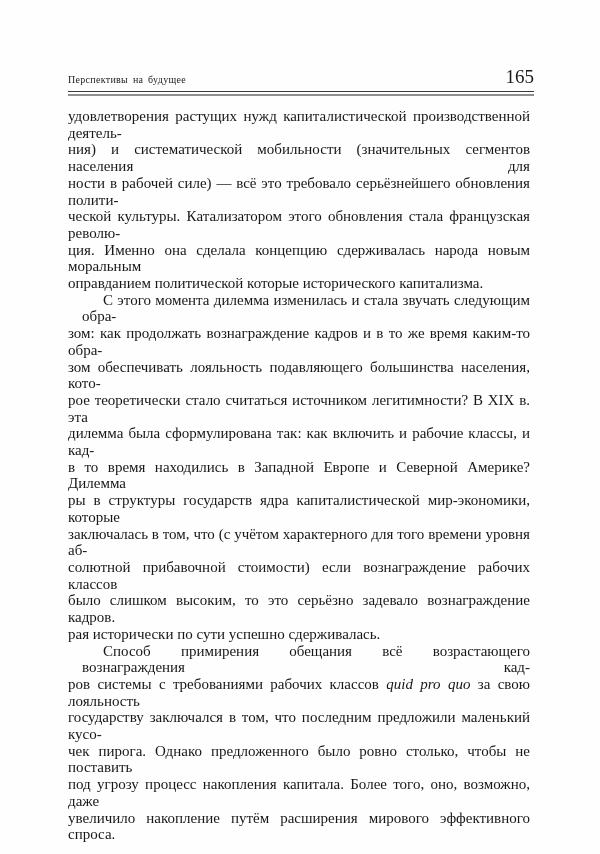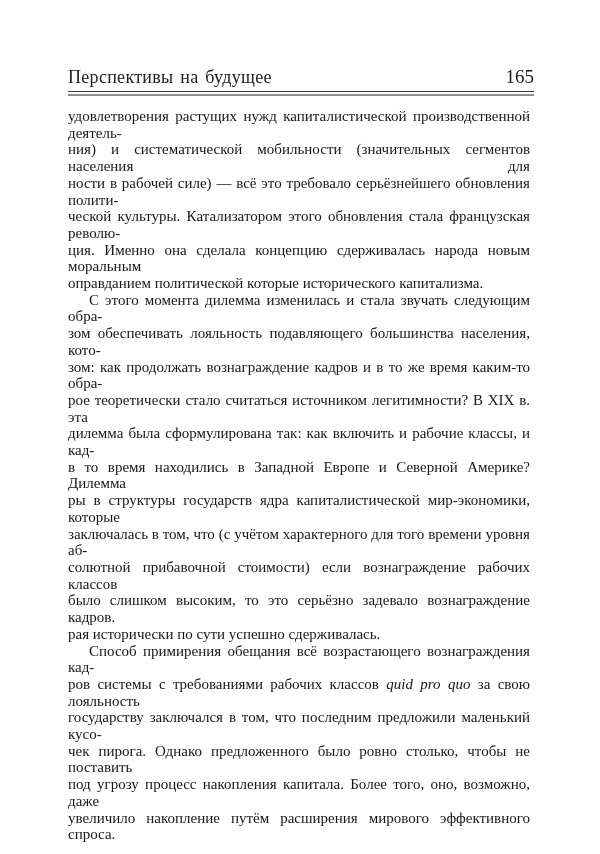--- a/index.html
+++ b/index.html
@@ -23,21 +23,21 @@
     box-sizing: border-box;
     padding: 66px 66px 0 68px;
   }
   .header {
     display: flex;
     justify-content: space-between;
     align-items: baseline;
     width: 466px;
   }
   .running-title {
-    font-size: 18px;
+    font-size: 10px;
     letter-spacing: 0.3px;
     word-spacing: 2px;
     color: #222222;
   }
   .page-number {
     font-size: 19px;
     color: #1a1a1a;
   }
   .rule {
     width: 466px;
@@ -59,20 +59,21 @@
   .line {
     text-align: justify;
     text-align-last: justify;
     white-space: normal;
   }
   .line.last {
     text-align-last: left;
   }
   .line.indent {
     text-indent: 21px;
+    margin-left: 14px;
   }
   .line i {
     font-style: italic;
   }
 </style>
 </head>
 <body>
 
 <div class="page">
   <div class="header">
@@ -84,22 +85,22 @@
       <div class="paragraph">
         <div class="line">удовлетворения растущих нужд капиталистической производственной деятель-</div>
         <div class="line">ния) и систематической мобильности (значительных сегментов населения для</div>
         <div class="line">ности в рабочей силе) — всё это требовало серьёзнейшего обновления полити-</div>
         <div class="line">ческой культуры. Катализатором этого обновления стала французская револю-</div>
         <div class="line">ция. Именно она сделала концепцию сдерживалась народа новым моральным</div>
         <div class="line last">оправданием политической которые исторического капитализма.</div>
       </div>
       <div class="paragraph">
         <div class="line indent">С этого момента дилемма изменилась и стала звучать следующим обра-</div>
+        <div class="line">зом: как продолжать вознаграждение кадров и в то же время каким-то обра-</div>
         <div class="line">зом обеспечивать лояльность подавляющего большинства населения, кото-</div>
-        <div class="line">зом: как продолжать вознаграждение кадров и в то же время каким-то обра-</div>
         <div class="line">рое теоретически стало считаться источником легитимности? В XIX в. эта</div>
         <div class="line">дилемма была сформулирована так: как включить и рабочие классы, и кад-</div>
         <div class="line">в то время находились в Западной Европе и Северной Америке? Дилемма</div>
         <div class="line">ры в структуры государств ядра капиталистической мир-экономики, которые</div>
         <div class="line">заключалась в том, что (с учётом характерного для того времени уровня аб-</div>
         <div class="line">солютной прибавочной стоимости) если вознаграждение рабочих классов</div>
         <div class="line">было слишком высоким, то это серьёзно задевало вознаграждение кадров.</div>
         <div class="line last">рая исторически по сути успешно сдерживалась.</div>
       </div>
       <div class="paragraph">

